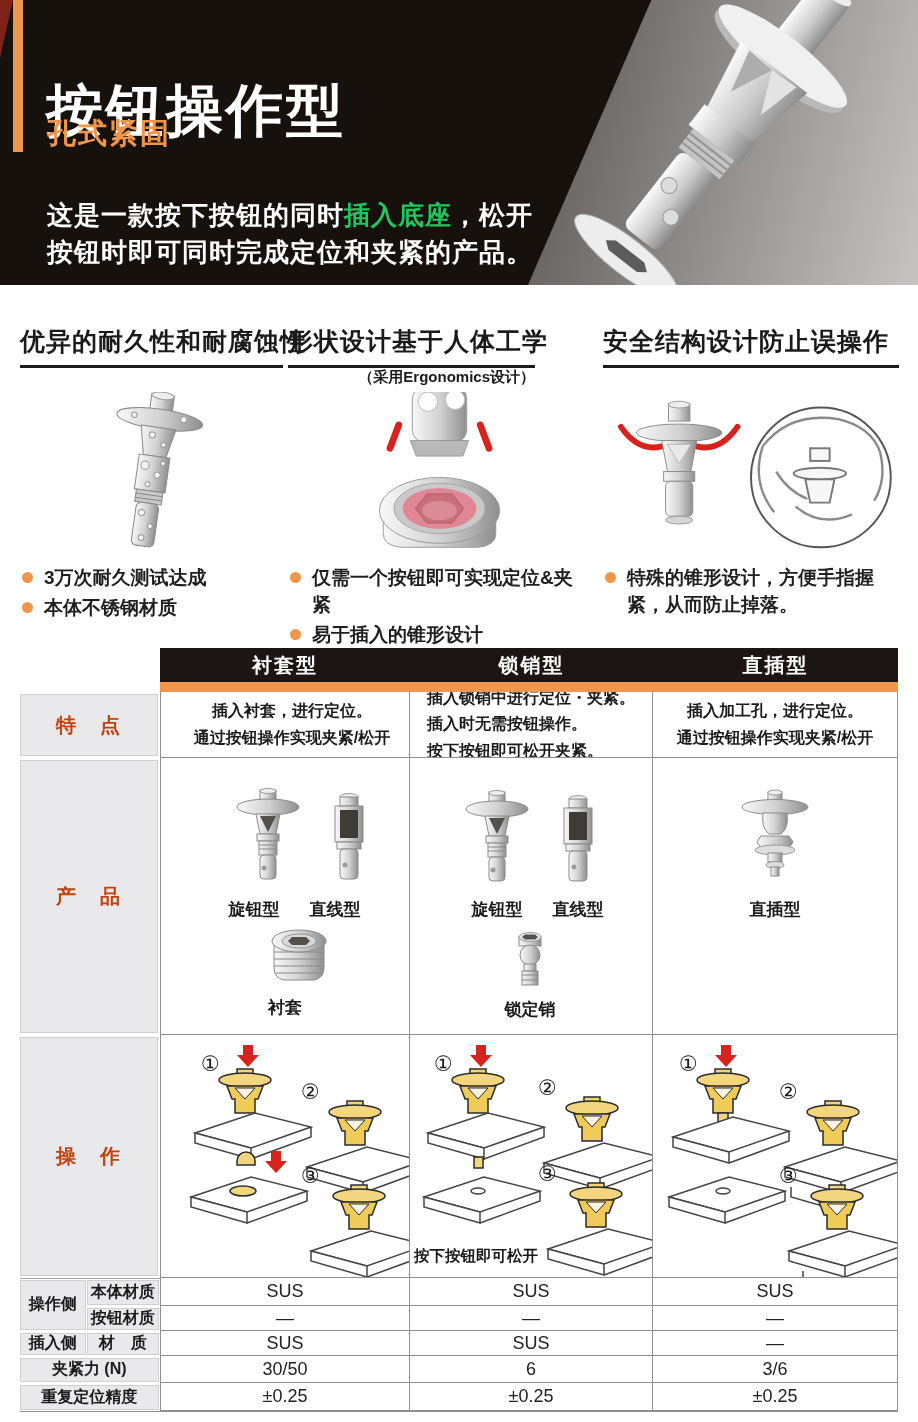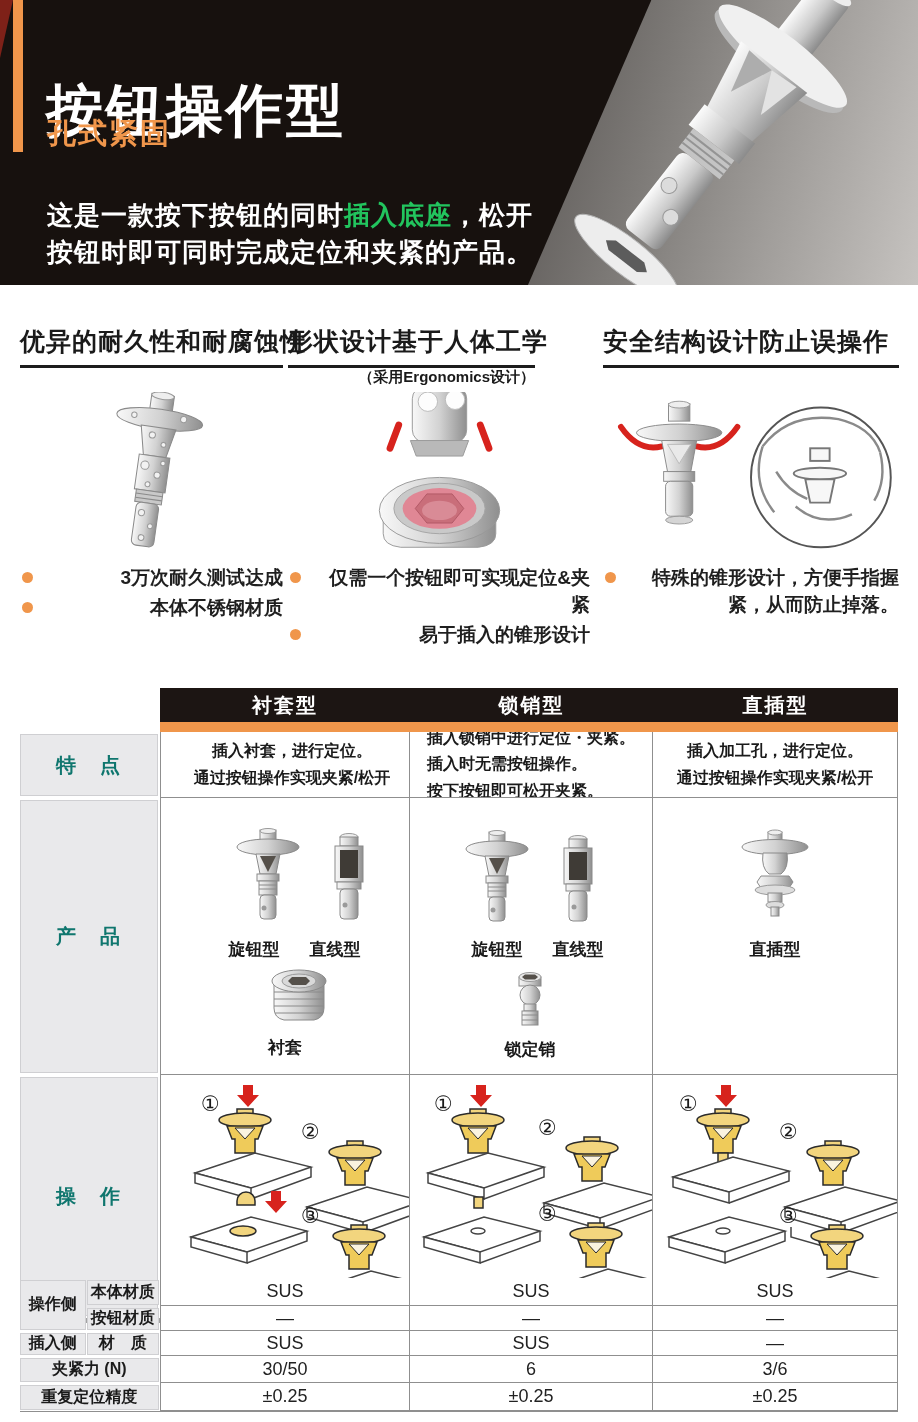--- a/index.html
+++ b/index.html
@@ -21,40 +21,40 @@
   .hero-desc{position:absolute;left:47px;top:197px;font-size:26px;font-weight:700;color:#fff;
      line-height:37px;letter-spacing:1px;}
   .hero-desc .hl{color:#22c55e;}
 
   
   .feat{position:absolute;top:325px;}
   .feat h2{margin:0;font-size:25px;font-weight:800;color:#1a1a1a;letter-spacing:1px;
      border-bottom:3px solid #1c1c1c;padding-bottom:7px;white-space:nowrap;}
   .feat .note{height:22px;font-size:15px;font-weight:700;text-align:right;color:#1a1a1a;}
   .feat .illus{height:168px;display:flex;align-items:center;justify-content:center;}
-  .feat ul{list-style:none;margin:6px 0 0 0;padding:0;text-align:right;}
+  .feat ul{list-style:none;margin:6px 0 0 0;padding:0;}
   .feat li{position:relative;padding-left:24px;font-size:19px;font-weight:700;color:#1f1f1f;
      line-height:27px;margin-bottom:3px;}
   .feat li::before{content:"";position:absolute;left:2px;top:8px;width:11px;height:11px;
      border-radius:50%;background:#F0964B;}
   #feat1{left:20px;width:263px;}
   #feat2{left:288px;width:302px;}
   #feat3{left:603px;width:296px;}
 
   
-  .tbl{position:absolute;left:20px;top:688px;width:750px;display:grid;
+  .tbl{position:absolute;left:20px;top:648px;width:750px;display:grid;
      grid-template-columns:140px 250px 243px 245px;
      grid-template-rows:34px 10px 66px 277px 243px;
-     border-bottom:5px solid #a3a3a3;}
+     border-bottom:1px solid #a3a3a3;}
   .tbl .th{background:#1c1513;color:#fff;font-size:20px;font-weight:700;
      display:flex;align-items:center;justify-content:center;letter-spacing:2px;}
   .tbl .stripe{grid-column:2/5;background:#F0964B;}
   .lblcell{background:#e9e9eb;border:1px solid #cfcfd2;margin:2px 2px 2px 0;
      display:flex;align-items:center;justify-content:center;
-     font-size:20px;font-weight:700;color:#0f766e;letter-spacing:2px;}
+     font-size:20px;font-weight:700;color:#c2410c;letter-spacing:2px;}
   .dc{background:#fff;border-right:1px solid #8f8f8f;border-bottom:1px solid #8f8f8f;
      position:relative;overflow:hidden;}
   .dc.first{border-left:1px solid #8f8f8f;padding-left:14px;}
   .dc.feats{display:flex;align-items:center;justify-content:center;
      white-space:pre-line;font-size:16px;font-weight:700;line-height:1.65;text-align:center;}
   .dc.feats.left{text-align:left;}
   .plabel{position:absolute;font-size:17px;font-weight:700;color:#1a1a1a;transform:translateX(-50%);}
 
   
   .spec{position:absolute;left:20px;top:1278px;width:878px;display:grid;

